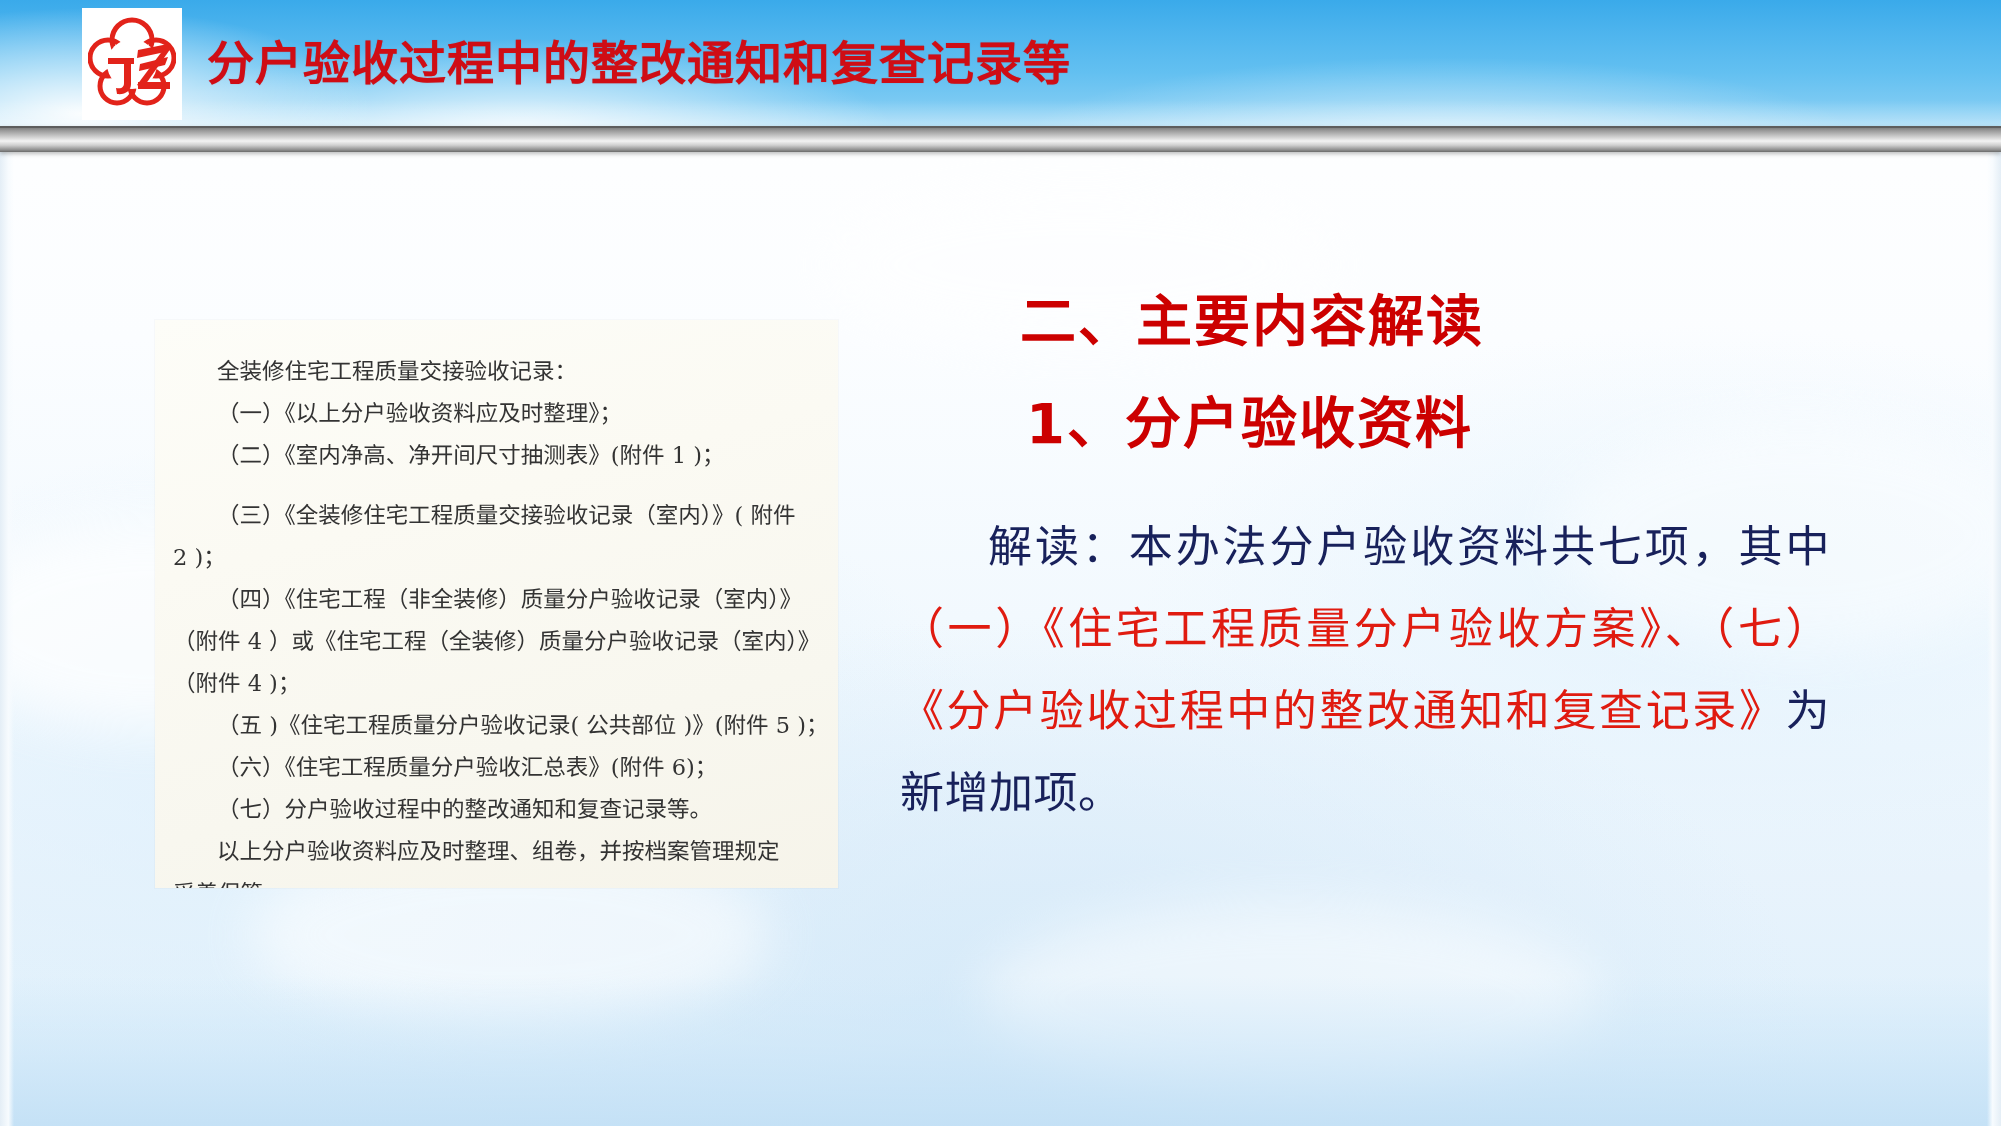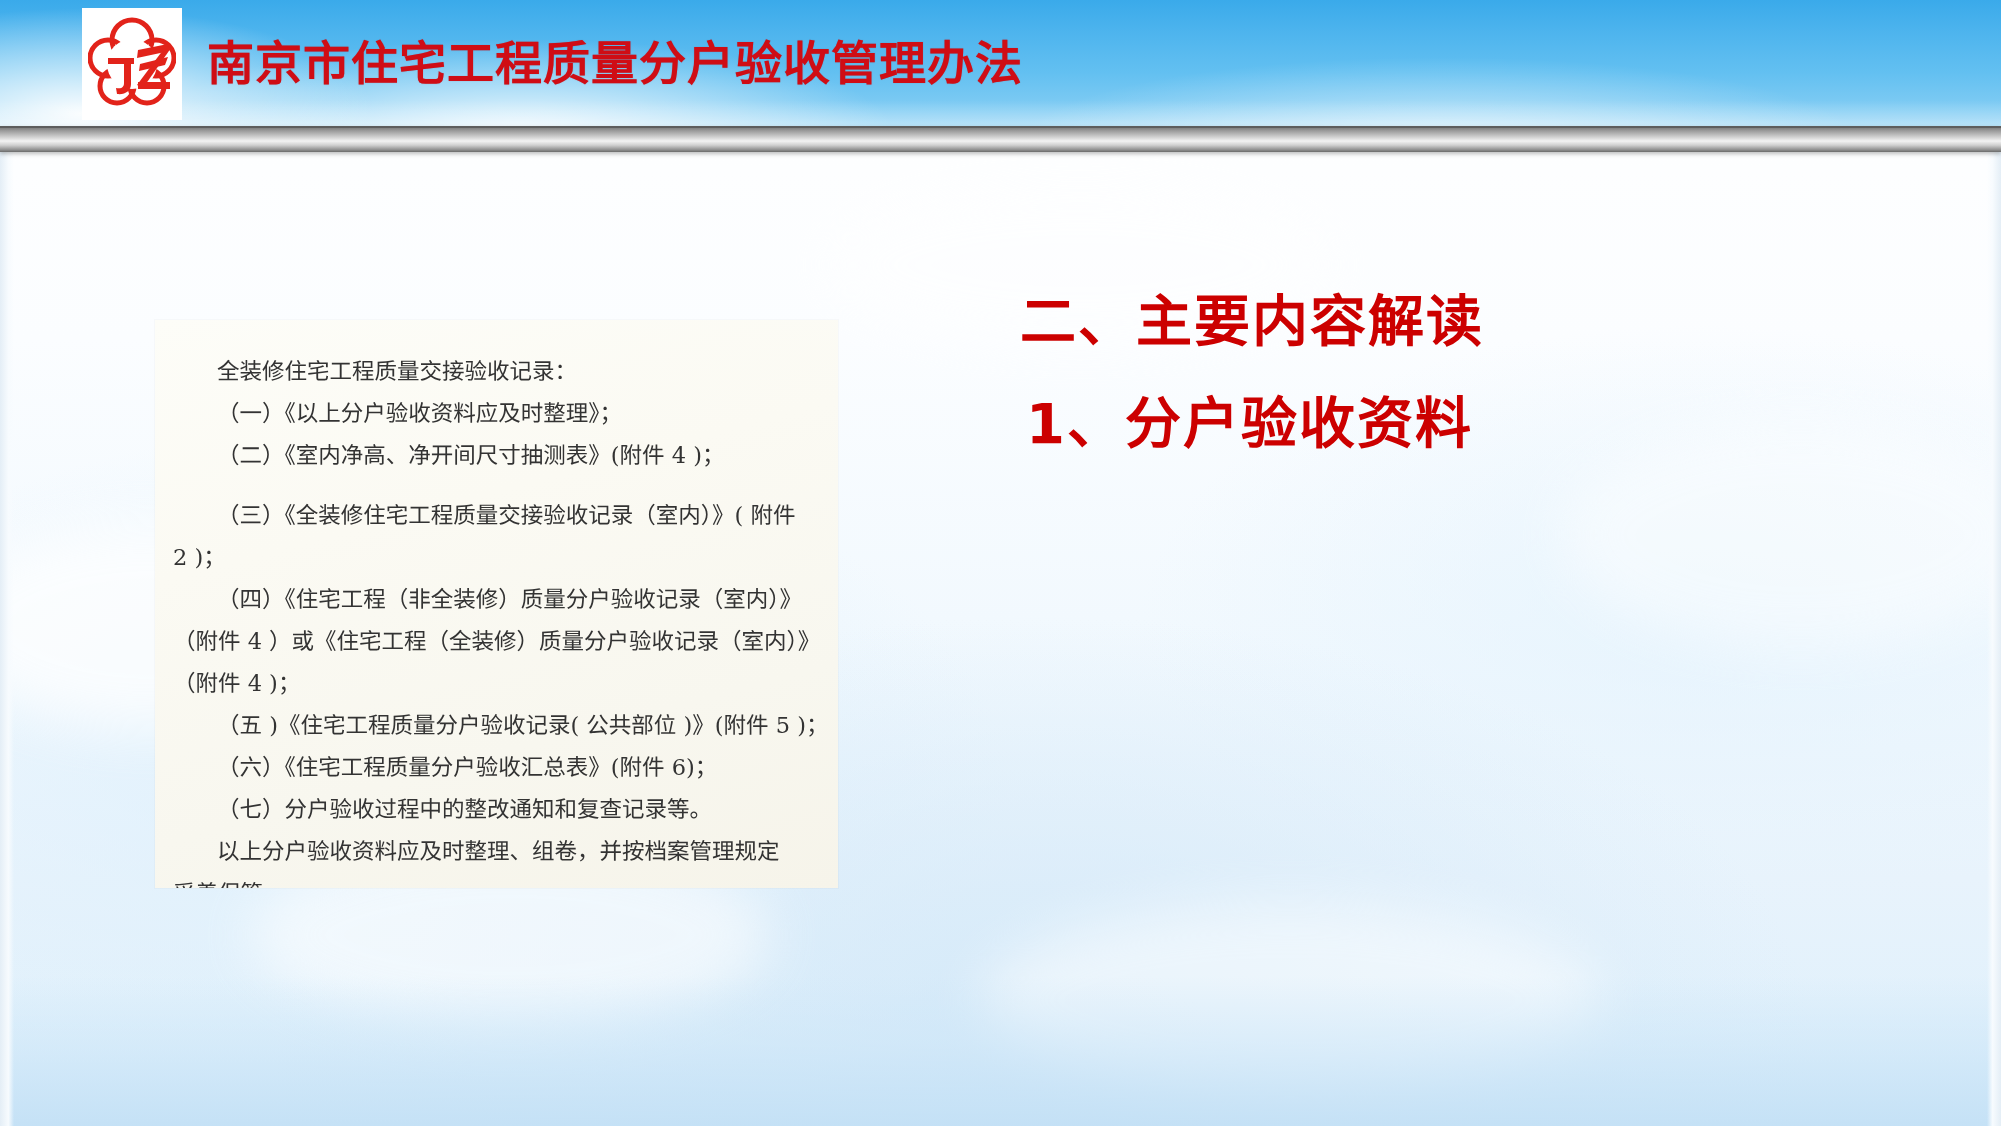--- a/index.html
+++ b/index.html
@@ -172,43 +172,46 @@
           <path d="M20 44 h26 v6 H20 z"></path>
           <path d="M36 44 h7 v26 c0 7 -6 11 -14 10 l-1 -6 c6 1 8 -1 8 -5 z"></path>
           <path d="M50 36 l30 -6 -3 8 -28 6 z"></path>
           <path d="M52 50 l28 -7 -3 8 -26 6 z"></path>
           <path d="M78 32 l5 2 -28 40 -6 -3 z"></path>
           <path d="M50 68 h32 v7 H50 z"></path>
         </g>
       </svg>
     </div>
 
-    <div id="header-title">南京市住宅工程质量分户验收管理办法</div>
+    <div id="header-title">分户验收过程中的整改通知和复查记录等</div>
   </div>
 
   <div id="divider"></div>
 
   <div id="doc-scan">
     <div id="doc-body">
       <div class="doc-line ind">全装修住宅工程质量交接验收记录：</div>
       <div class="doc-line ind">（一）《以上分户验收资料应及时整理》；</div>
-      <div class="doc-line ind">（二）《室内净高、净开间尺寸抽测表》(附件 4 )；</div>
+      <div class="doc-line ind">（二）《室内净高、净开间尺寸抽测表》(附件 1 )；</div>
       <div class="doc-gap"></div>
       <div class="doc-line ind">（三）《全装修住宅工程质量交接验收记录（室内）》( 附件</div>
       <div class="doc-line">2 )；</div>
       <div class="doc-line ind">（四）《住宅工程（非全装修）质量分户验收记录（室内）》</div>
       <div class="doc-line">（附件 4 ）或《住宅工程（全装修）质量分户验收记录（室内）》</div>
       <div class="doc-line">（附件 4 )；</div>
       <div class="doc-line ind">（五 )《住宅工程质量分户验收记录( 公共部位 )》(附件 5 )；</div>
       <div class="doc-line ind">（六）《住宅工程质量分户验收汇总表》(附件 6)；</div>
       <div class="doc-line ind">（七）分户验收过程中的整改通知和复查记录等。</div>
       <div class="doc-line ind">以上分户验收资料应及时整理、组卷，并按档案管理规定</div>
       <div class="doc-line">妥善保管。</div>
     </div>
   </div>
 
   <div id="right-panel">
     <div class="rp-head h1">二、主要内容解读</div>
     <div class="rp-head h2">1、分户验收资料</div>
 
+    <div id="rp-para">
+      <span>解读：本办法分户验收资料共七项，其中</span><span class="hi">（一）《住宅工程质量分户验收方案》、（七）《分户验收过程中的整改通知和复查记录》</span><span>为新增加项。</span>
+    </div>
   </div>
 
 </div>
 
 </body></html>

